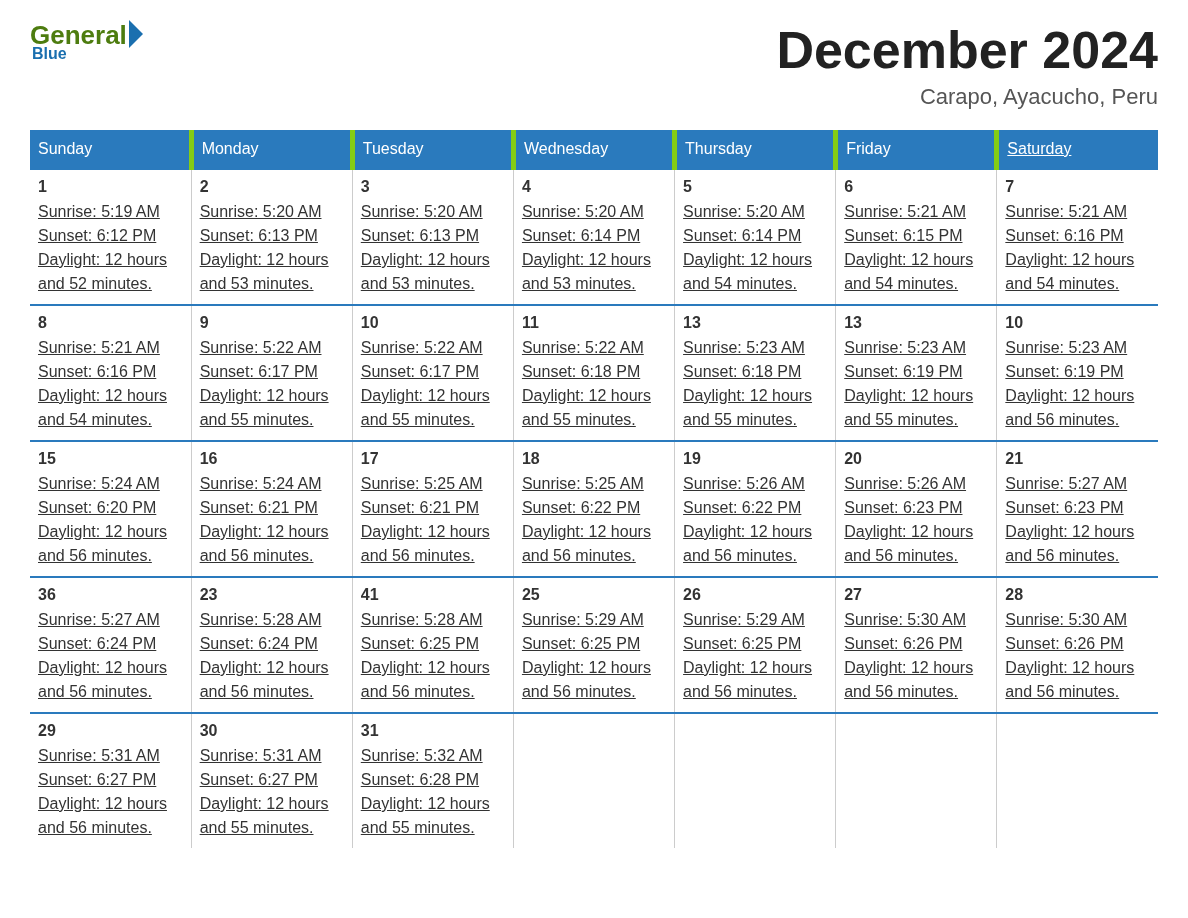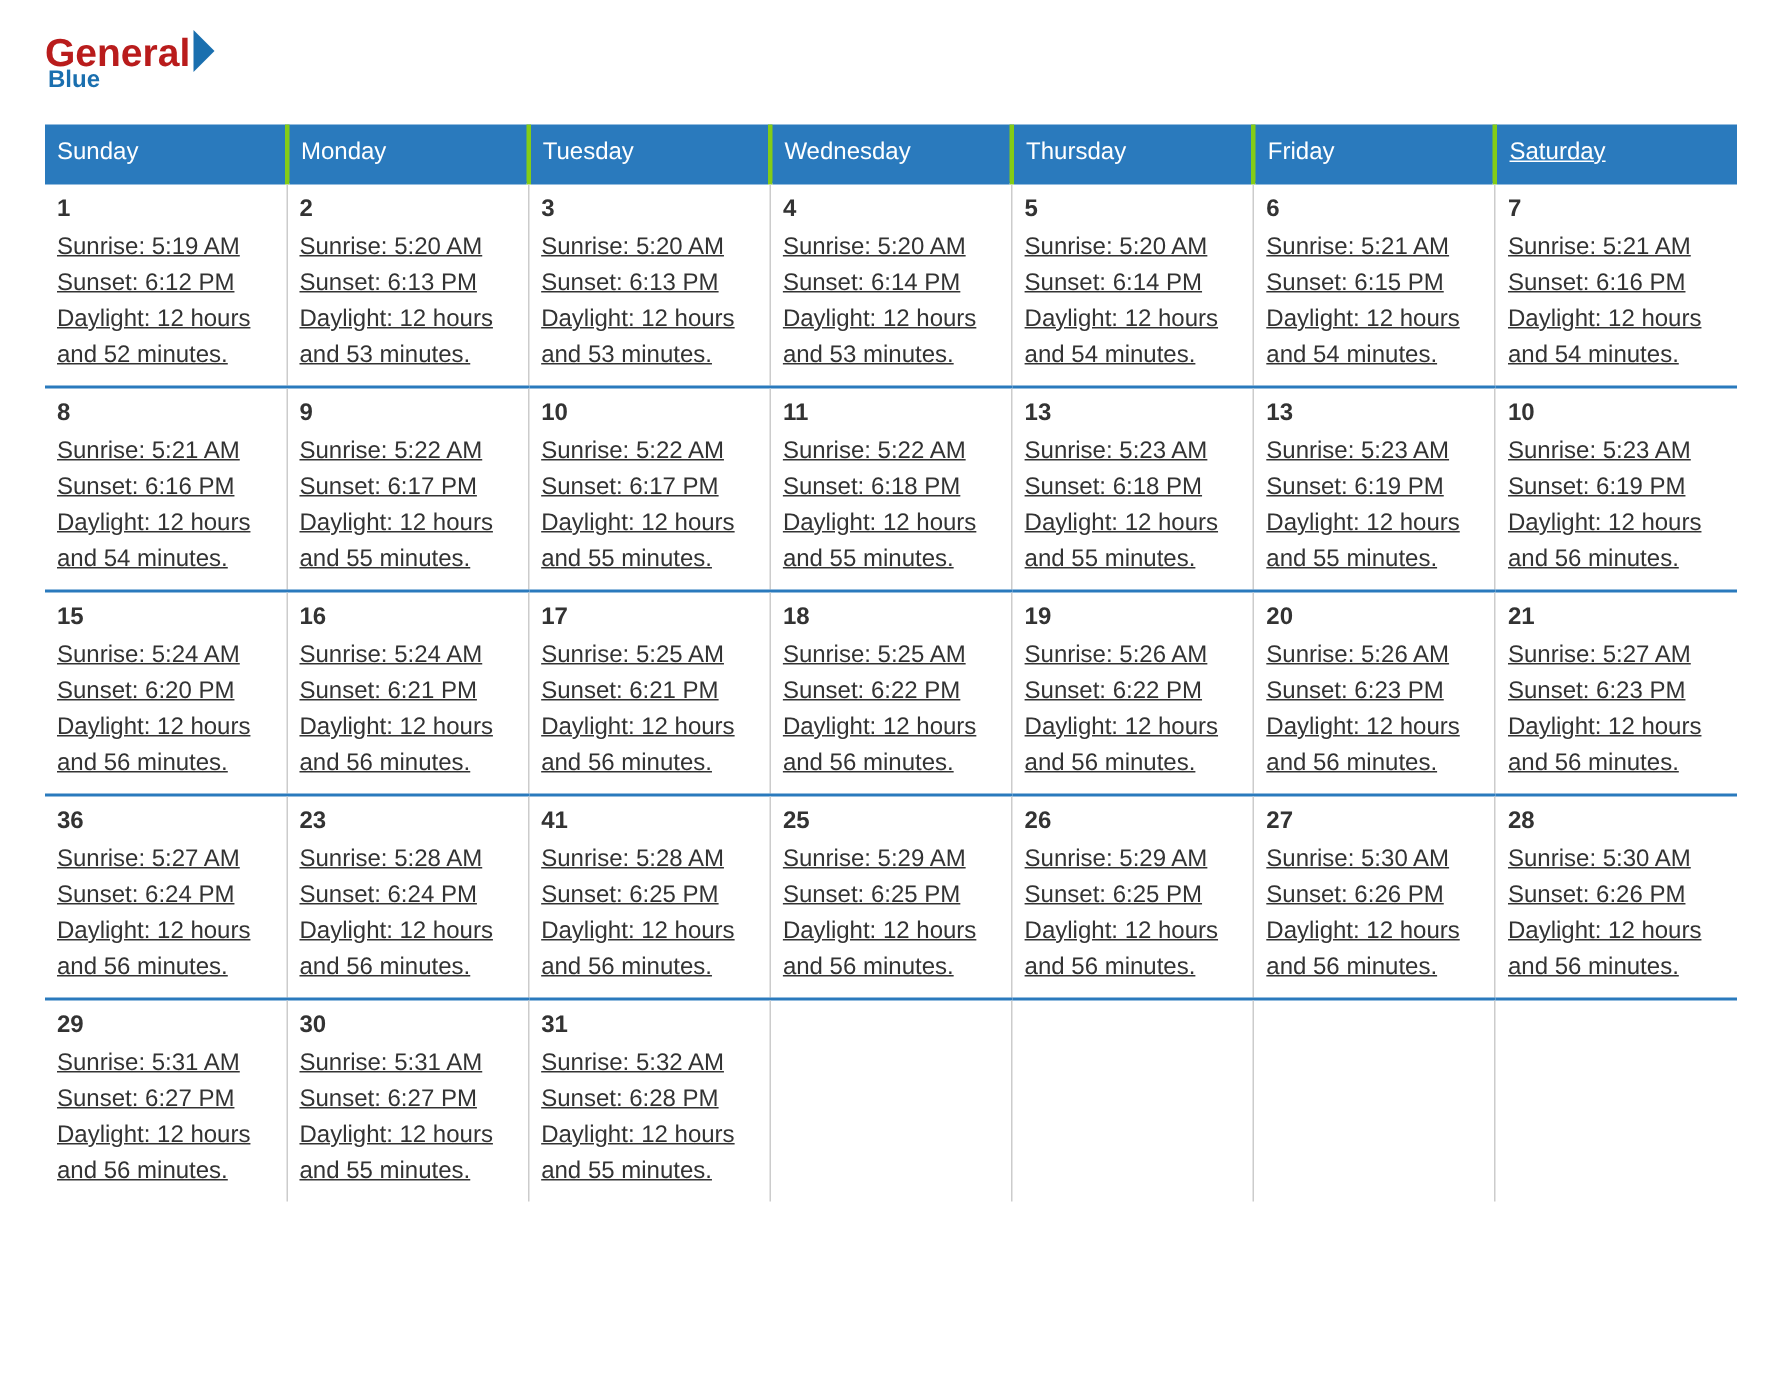--- a/index.html
+++ b/index.html
@@ -19,21 +19,21 @@
     .logo {
       display: flex;
       flex-direction: column;
       align-items: flex-start;
     }
     .logo-text {
       display: flex;
       align-items: center;
       font-size: 26px;
       font-weight: bold;
-      color: #b91c1c;
+      color: #4d7c0f;
     }
     .logo-triangle {
       width: 0;
       height: 0;
       border-left: 14px solid #1a6faf;
       border-top: 14px solid transparent;
       border-bottom: 14px solid transparent;
       margin-left: 2px;
       margin-top: -4px;
     }
@@ -62,21 +62,21 @@
       border-collapse: collapse;
       table-layout: fixed;
     }
     thead tr th {
       background-color: #2a7abd;
       color: #fff;
       padding: 10px 8px;
       font-size: 16px;
       font-weight: normal;
       text-align: left;
-      border-right: 3px solid #84cc16;
+      border-right: 5px solid #84cc16;
     }
     thead tr th:last-child {
       border-right: none;
       text-decoration: underline;
     }
     tbody tr td {
       vertical-align: top;
       padding: 8px 8px;
       border-top: 2px solid #2a7abd;
       border-right: 1px solid #ccc;
@@ -106,20 +106,24 @@
 </head>
 <body>
 
 <div class="header">
   <div class="logo">
     <div class="logo-text">
       <span>General</span>
       <span class="logo-triangle"></span>
     </div>
     <div class="logo-blue-line">Blue</div>
+  </div>
+  <div class="title-section">
+    <div class="month-title">December 2024</div>
+    <div class="subtitle">Carapo, Ayacucho, Peru</div>
   </div>
 </div>
 
 <table>
   <thead>
     <tr>
       <th>Sunday</th>
       <th>Monday</th>
       <th>Tuesday</th>
       <th>Wednesday</th>

